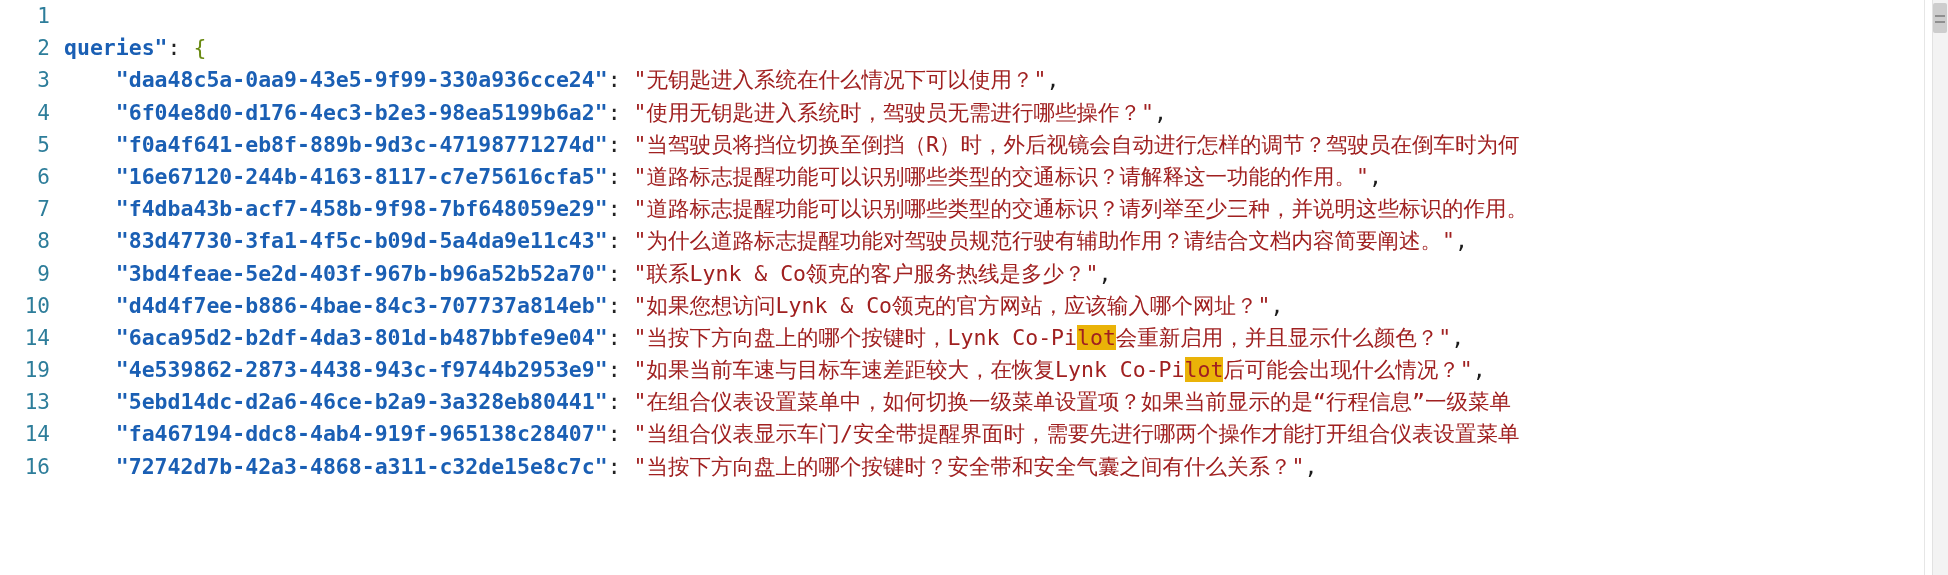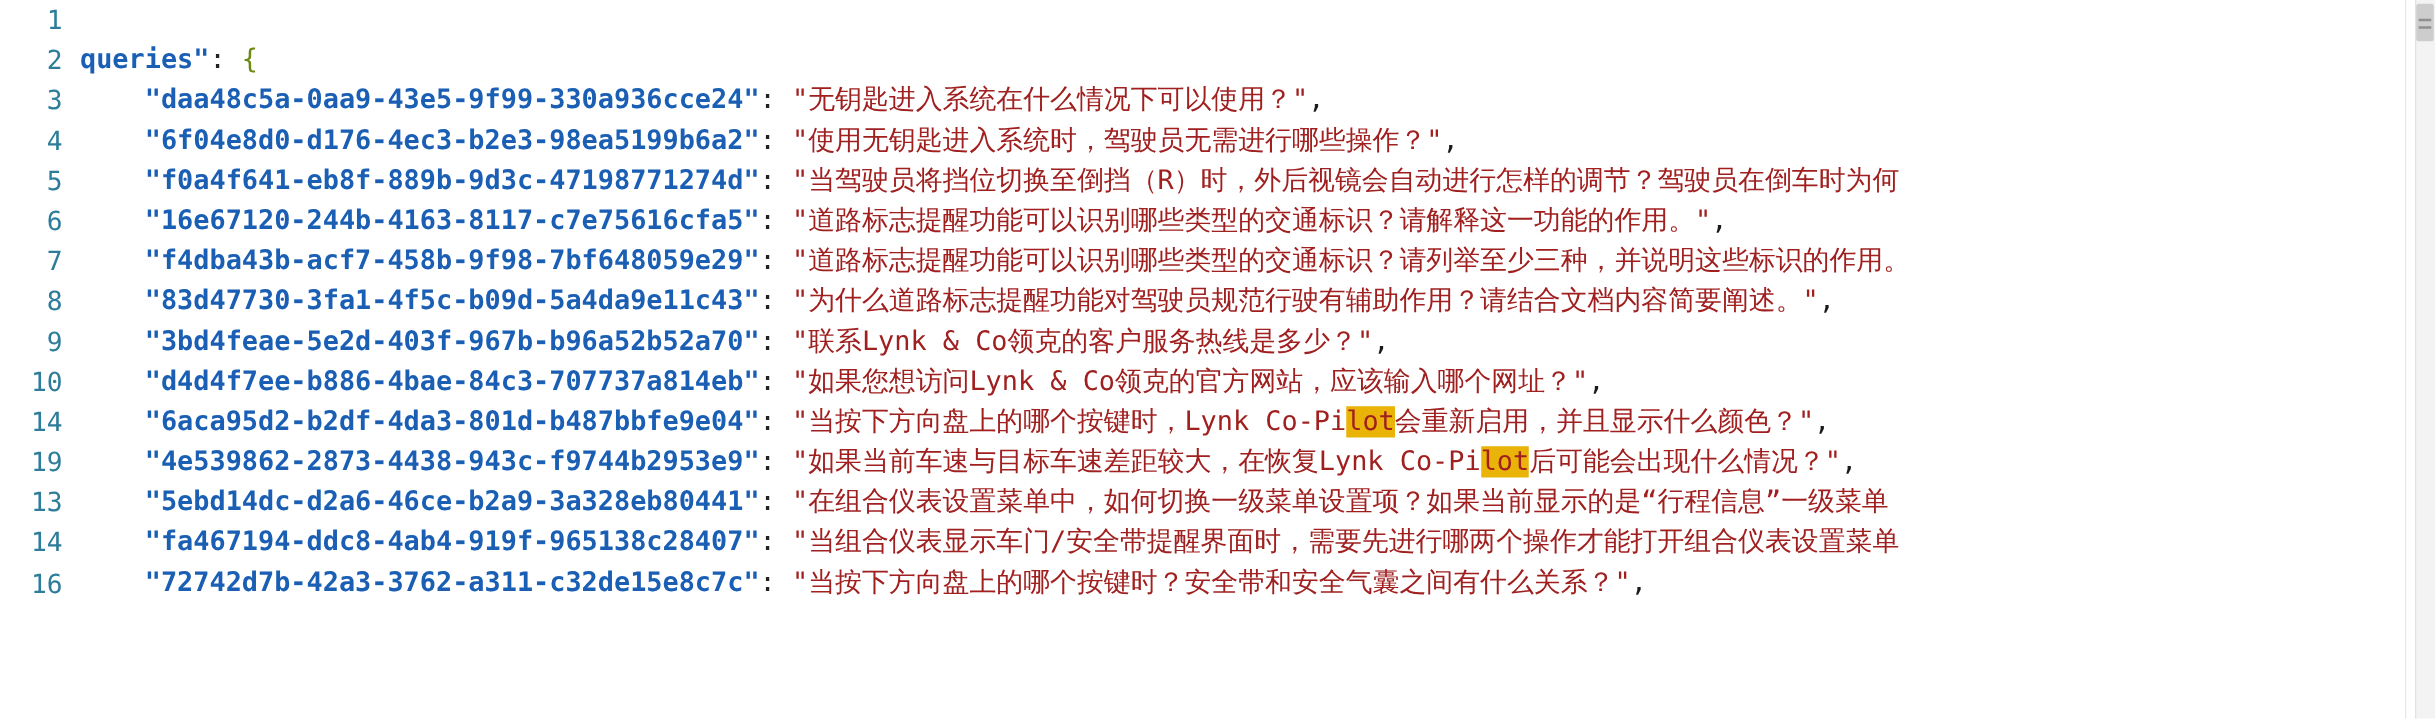--- a/index.html
+++ b/index.html
@@ -160,21 +160,21 @@
     <div class="line">    <span class="tok-key">"</span><span class="tok-key">d4d4f7ee-b886-4bae-84c3-707737a814eb</span><span class="tok-key">"</span><span class="tok-punct">:</span> <span class="tok-str">"</span><span class="tok-str">如果您想访问Lynk &amp; Co领克的官方网站，应该输入哪个网址？</span><span class="tok-str">"</span><span class="tok-comma">,</span></div>
 
     <div class="line">    <span class="tok-key">"</span><span class="tok-key">6aca95d2-b2df-4da3-801d-b487bbfe9e04</span><span class="tok-key">"</span><span class="tok-punct">:</span> <span class="tok-str">"</span><span class="tok-str">当按下方向盘上的哪个按键时，Lynk Co-Pi</span><span class="tok-str hl">lot</span><span class="tok-str">会重新启用，并且显示什么颜色？</span><span class="tok-str">"</span><span class="tok-comma">,</span></div>
 
     <div class="line">    <span class="tok-key">"</span><span class="tok-key">4e539862-2873-4438-943c-f9744b2953e9</span><span class="tok-key">"</span><span class="tok-punct">:</span> <span class="tok-str">"</span><span class="tok-str">如果当前车速与目标车速差距较大，在恢复Lynk Co-Pi</span><span class="tok-str hl">lot</span><span class="tok-str">后可能会出现什么情况？</span><span class="tok-str">"</span><span class="tok-comma">,</span></div>
 
     <div class="line">    <span class="tok-key">"</span><span class="tok-key">5ebd14dc-d2a6-46ce-b2a9-3a328eb80441</span><span class="tok-key">"</span><span class="tok-punct">:</span> <span class="tok-str">"</span><span class="tok-str">在组合仪表设置菜单中，如何切换一级菜单设置项？如果当前显示的是“行程信息”一级菜单</span></div>
 
     <div class="line">    <span class="tok-key">"</span><span class="tok-key">fa467194-ddc8-4ab4-919f-965138c28407</span><span class="tok-key">"</span><span class="tok-punct">:</span> <span class="tok-str">"</span><span class="tok-str">当组合仪表显示车门/安全带提醒界面时，需要先进行哪两个操作才能打开组合仪表设置菜单</span></div>
 
-    <div class="line">    <span class="tok-key">"</span><span class="tok-key">72742d7b-42a3-3762-a311-c32de15e8c7c</span><span class="tok-key">"</span><span class="tok-punct">:</span> <span class="tok-str">"</span><span class="tok-str">当按下方向盘上的哪个按键时？安全带和安全气囊之间有什么关系？</span><span class="tok-str">"</span><span class="tok-comma">,</span></div>
+    <div class="line">    <span class="tok-key">"</span><span class="tok-key">72742d7b-42a3-4868-a311-c32de15e8c7c</span><span class="tok-key">"</span><span class="tok-punct">:</span> <span class="tok-str">"</span><span class="tok-str">当按下方向盘上的哪个按键时？安全带和安全气囊之间有什么关系？</span><span class="tok-str">"</span><span class="tok-comma">,</span></div>
 
   </div>
 
   <div class="scroll-track">
     <div class="scroll-thumb">
       <div class="bar b1"></div>
       <div class="bar b2"></div>
     </div>
   </div>
 

